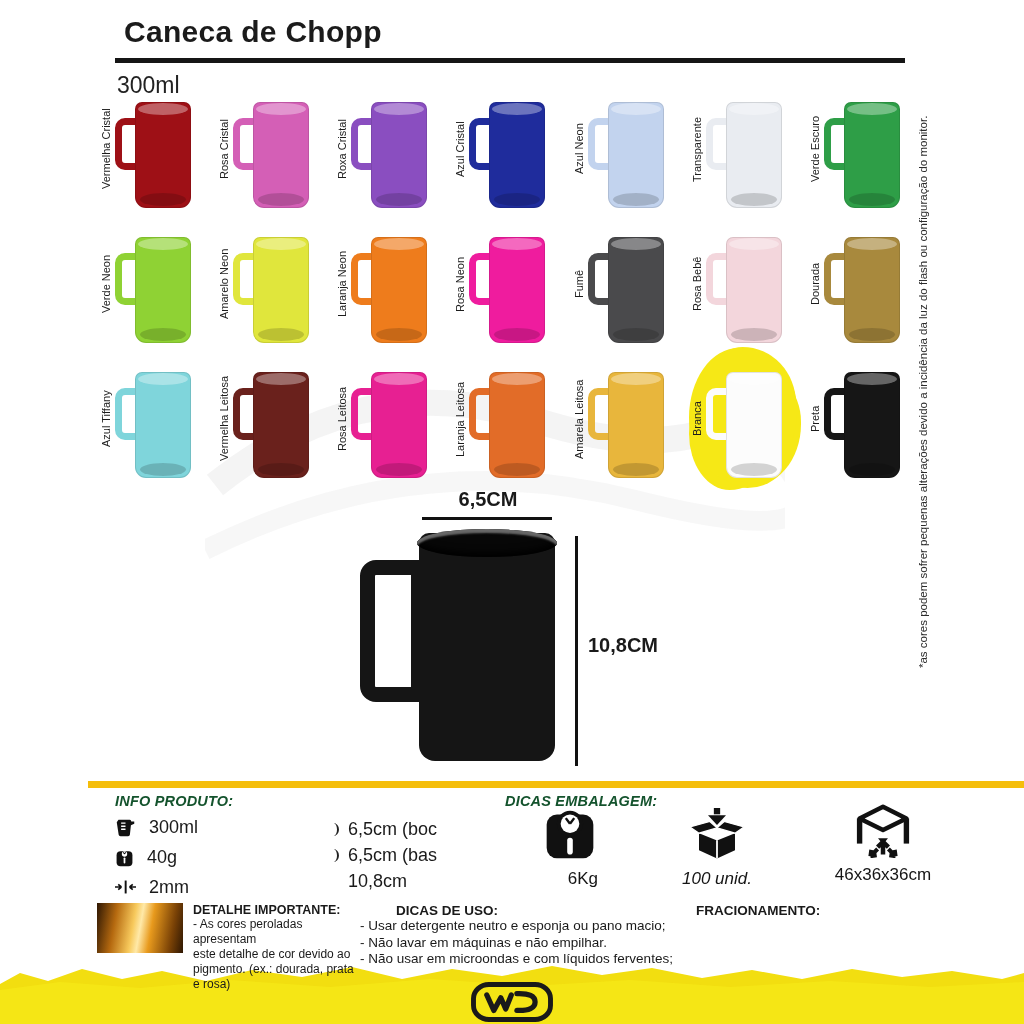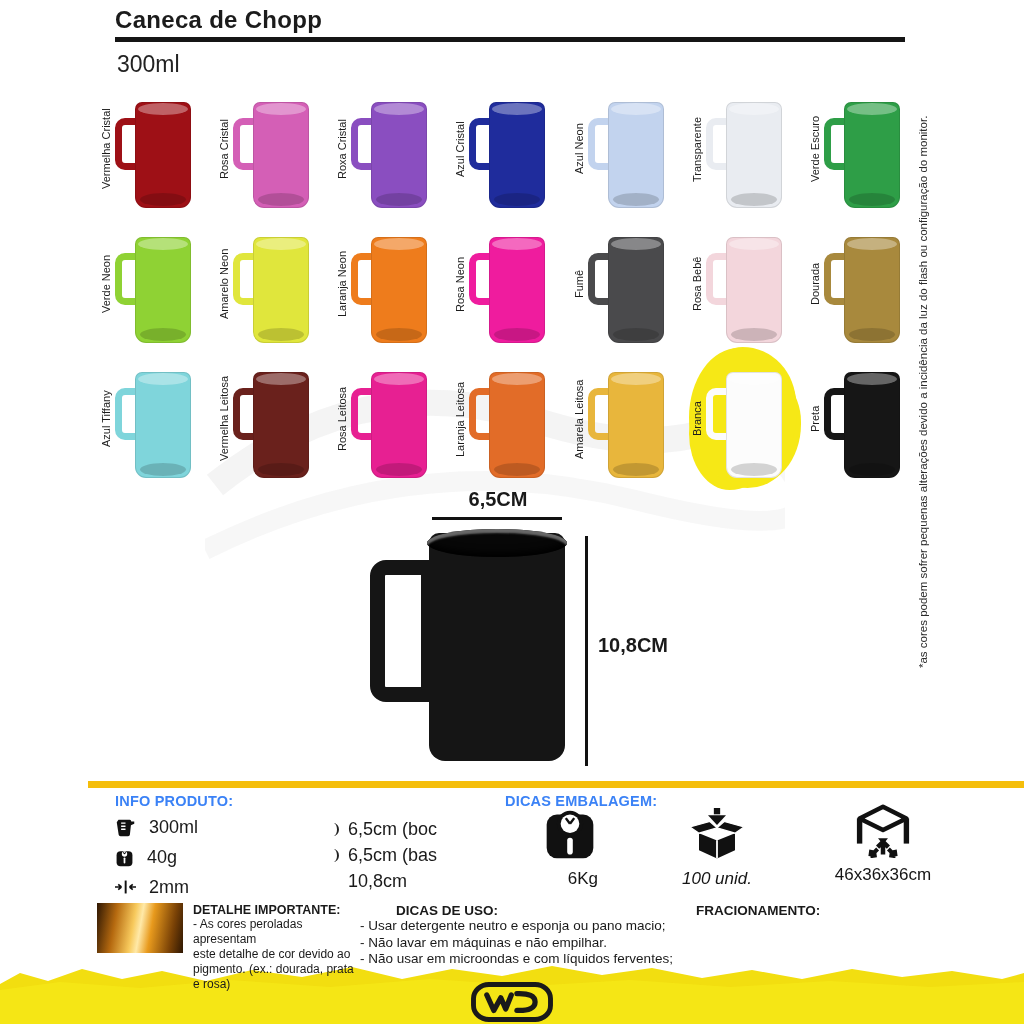--- a/index.html
+++ b/index.html
@@ -4,21 +4,21 @@
 <style>
   html,body{margin:0;padding:0;}
   body{
     width:1024px;height:1024px;position:relative;overflow:hidden;
     background:#ffffff;color:#1a1a1a;
     font-family:"Liberation Sans", sans-serif;
     --accent:#F5BE0B; --splash:#F6E816; --band:#F2DE10;
   }
   
   .header{position:absolute;left:115px;top:6px;width:792px;}
-  .title{margin:0;font-size:24px;font-weight:700;letter-spacing:.3px;color:#1b1b1b;}
+  .title{margin:9px;font-size:30px;font-weight:700;letter-spacing:.3px;color:#1b1b1b;}
   .title-rule{width:790px;height:5px;background:#151515;margin-top:3px;}
   .subtitle{margin:9px 0 0 2px;font-size:23px;color:#222;}
   
   .watermark{position:absolute;left:205px;top:325px;z-index:0;opacity:.6;}
   
   .side-note{
     position:absolute;left:917px;top:36px;height:632px;z-index:2;
     writing-mode:vertical-rl;transform:rotate(180deg);
     font-size:11.5px;color:#2b2b2b;white-space:nowrap;
   }
@@ -50,42 +50,42 @@
     content:'';position:absolute;bottom:2px;left:5px;right:5px;height:13px;
     border-radius:50%;background:rgba(0,0,0,.16);
   }
   .splash{
     position:absolute;left:12px;top:-12px;width:108px;height:134px;z-index:0;
     background:var(--splash);
     border-radius:46% 54% 55% 45% / 52% 46% 52% 48%;
     box-shadow:10px 12px 0 -6px var(--splash), -8px 16px 0 -8px var(--splash), 4px -6px 0 -5px var(--splash);
   }
   
-  .diagram{position:absolute;left:352px;top:488px;width:330px;height:292px;z-index:1;}
+  .diagram{position:absolute;left:342px;top:488px;width:330px;height:292px;z-index:1;}
   .dim-w-label{position:absolute;left:80px;top:0;width:132px;text-align:center;font-size:20px;font-weight:700;}
   .dim-w-line{position:absolute;left:80px;top:29px;width:130px;height:3px;background:#111;}
   .dim-h-line{position:absolute;left:233px;top:48px;width:3px;height:230px;background:#111;}
   .dim-h-label{position:absolute;left:246px;top:146px;font-size:20px;font-weight:700;}
   .big-mug-handle{
     position:absolute;left:18px;top:72px;width:66px;height:142px;
     border:15px solid #151515;border-radius:16px 6px 6px 16px;box-sizing:border-box;
   }
   .big-mug-body{
     position:absolute;left:77px;top:45px;width:136px;height:228px;background:#151515;
     border-radius:10px 10px 16px 16px;
   }
   .big-mug-body::before{
     content:'';position:absolute;top:-4px;left:-2px;right:-2px;height:28px;
     background:#070707;border-radius:50%;
     box-shadow:inset 0 4px 2px rgba(110,110,110,.95), inset 0 -4px 7px #000;
   }
   
   .divider{position:absolute;left:88px;top:781px;width:936px;height:7px;background:var(--accent);z-index:1;}
   
-  .sec-h{font-weight:700;font-size:14.5px;letter-spacing:.2px;color:#3b82f6;}
+  .sec-h{font-weight:700;font-size:14.5px;letter-spacing:.2px;color:#14532d;font-style:italic;}
   .info-produto{position:absolute;left:115px;top:793px;z-index:1;}
   .ip-row{display:flex;align-items:center;gap:13px;margin-top:6px;font-size:18px;height:24px;}
   .ip-row svg{flex:0 0 auto;}
   .info-dims{position:absolute;left:330px;top:816px;z-index:1;font-size:18px;}
   .dim-row{display:flex;align-items:center;height:26px;}
   .dim-arc{display:inline-block;width:7px;height:13px;border-right:2.5px solid #222;
     border-radius:0 60% 60% 0 / 0 50% 50% 0;margin-right:9px;}
   .dim-arc.hidden-arc{visibility:hidden;}
   
   .info-embalagem-h{position:absolute;left:505px;top:793px;z-index:1;}

